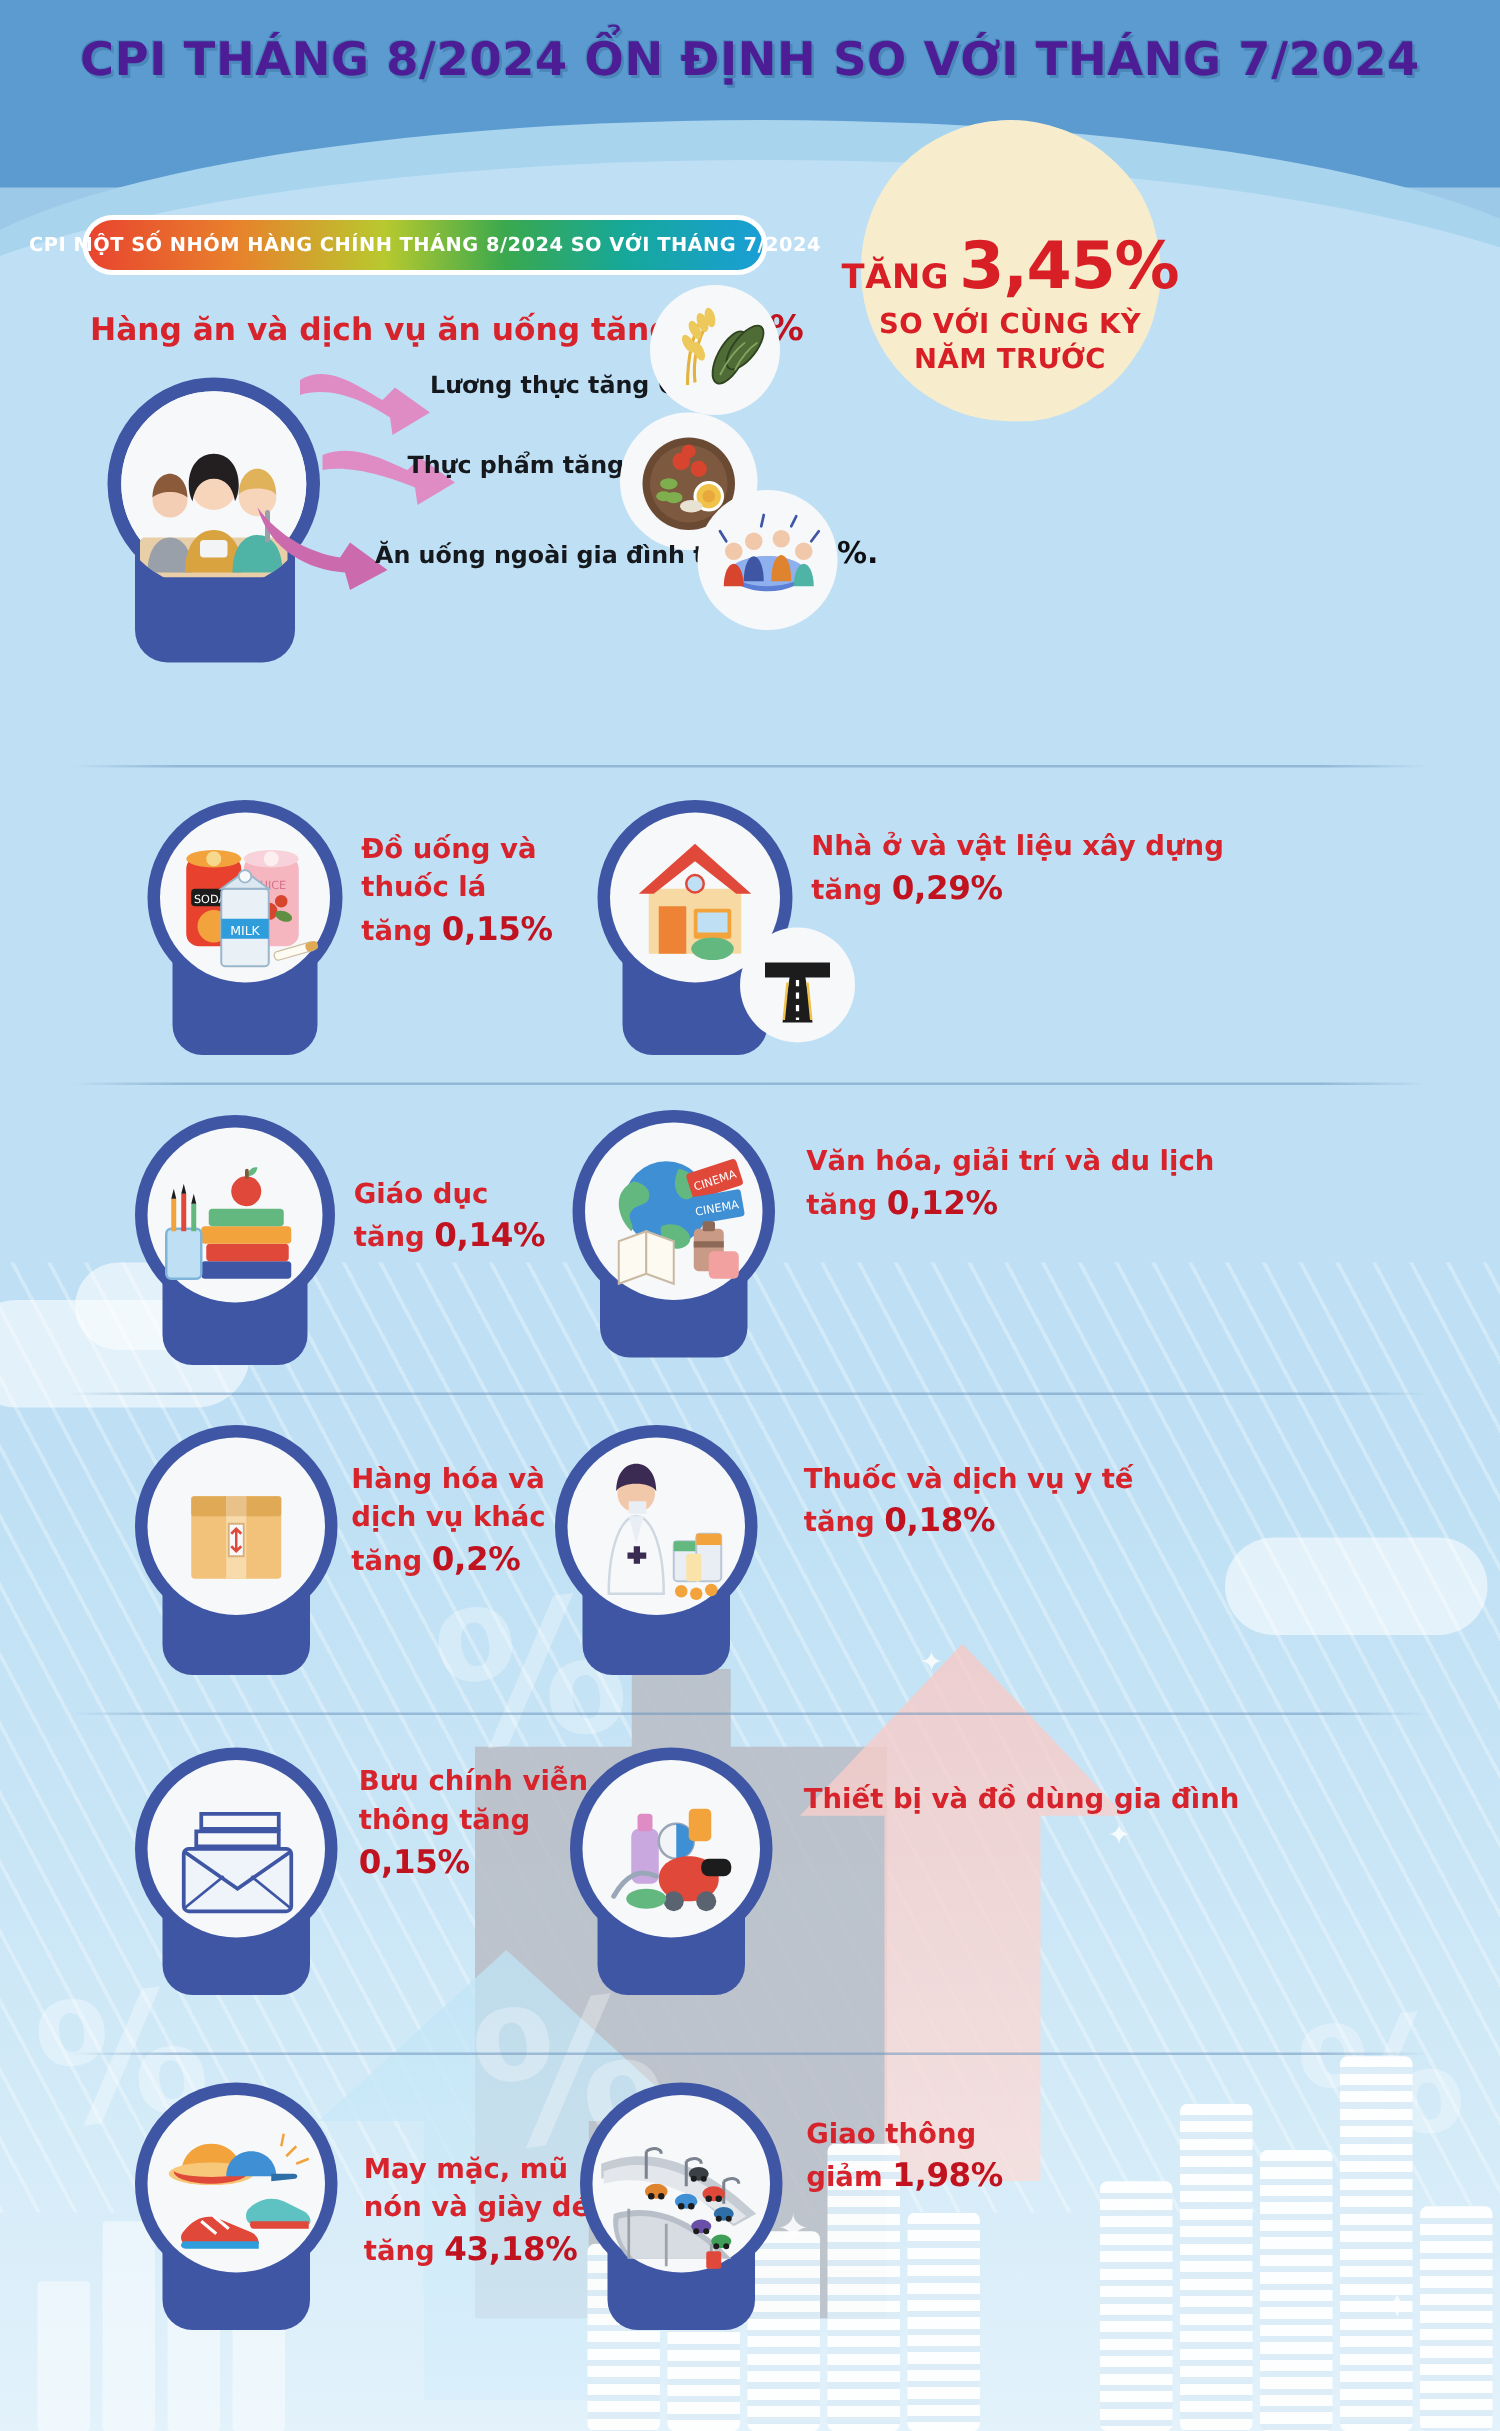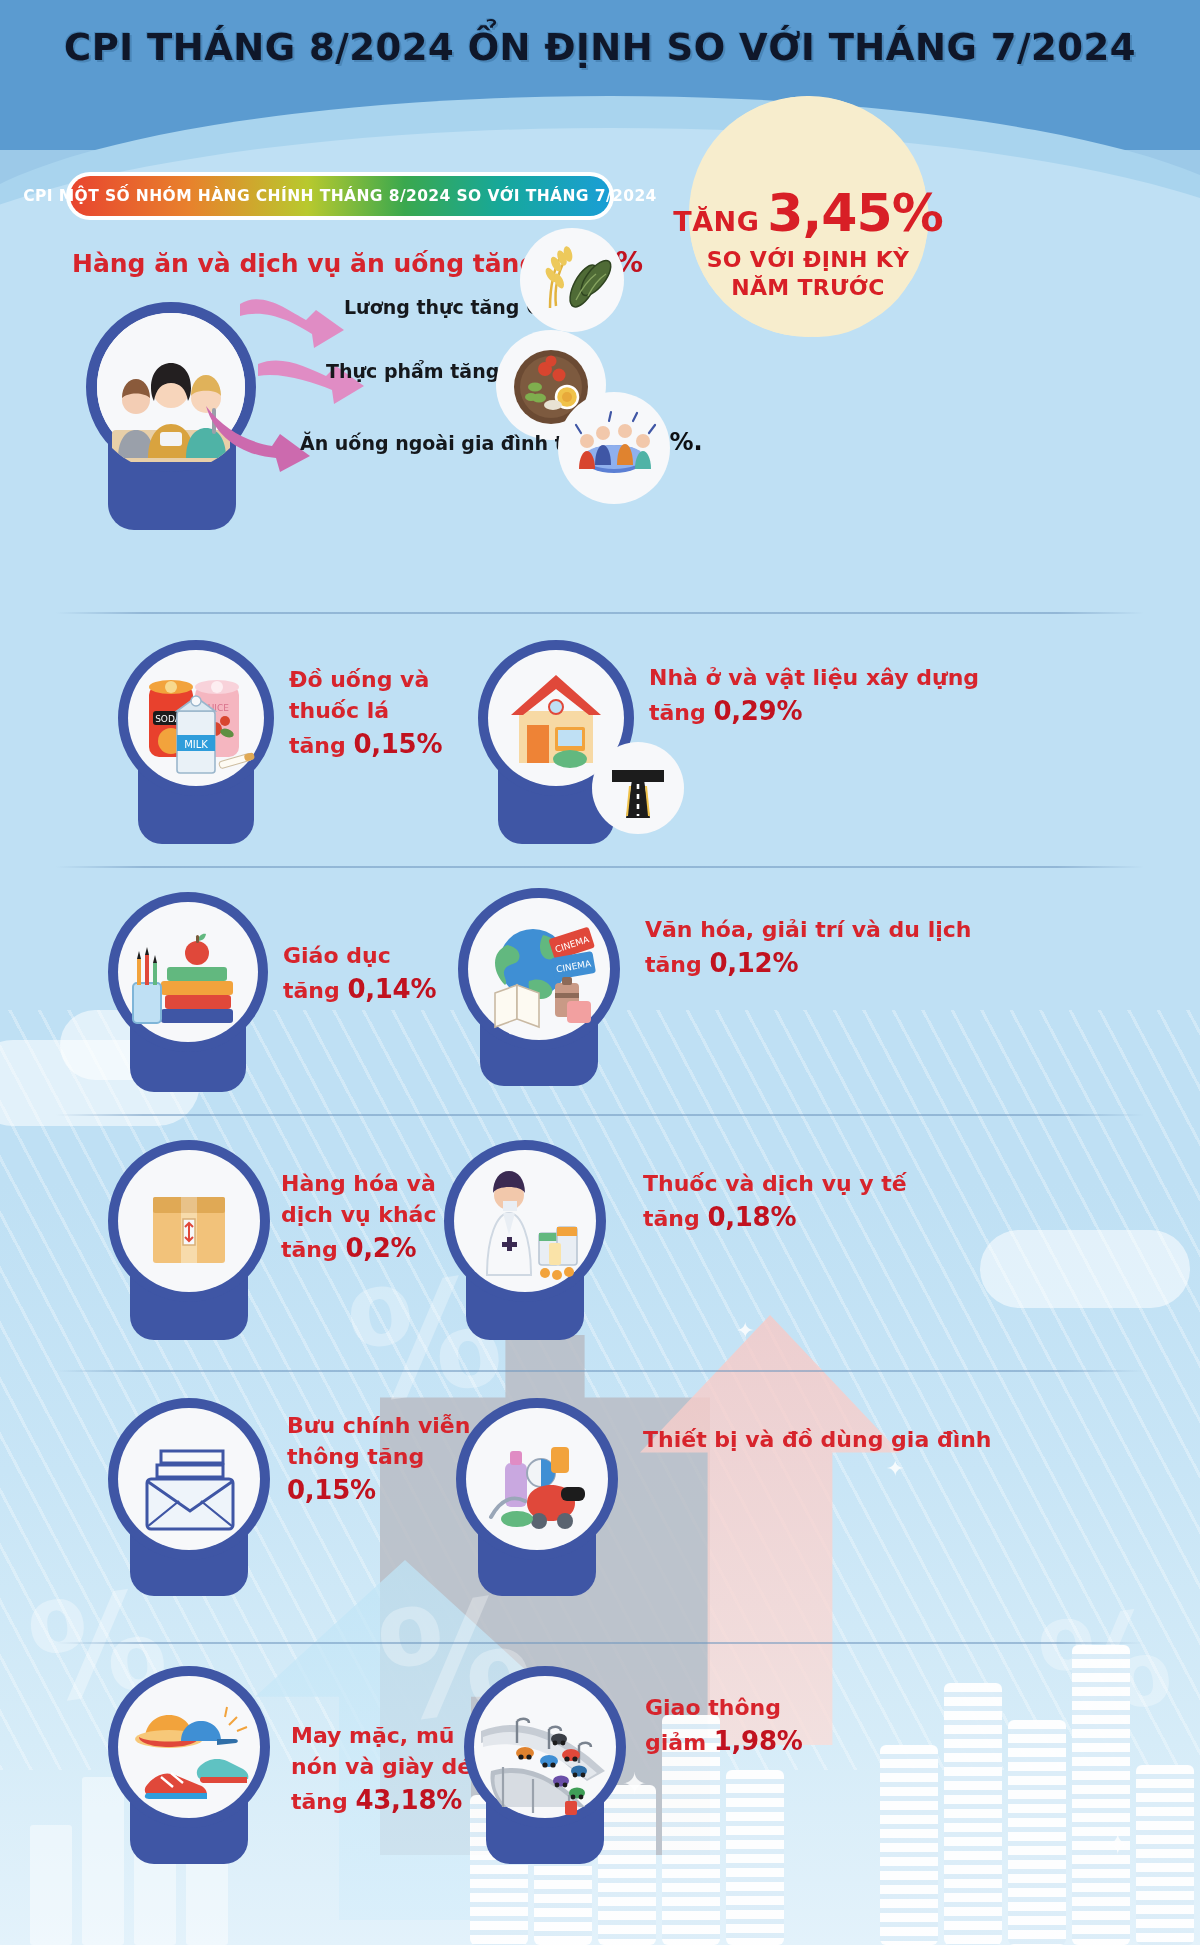--- a/index.html
+++ b/index.html
@@ -68,21 +68,21 @@
   }
   .cloud {
     position: absolute; background: rgba(255,255,255,0.55); border-radius: 999px;
   }
   .sparkle { position: absolute; color: #ffffff; font-size: 22px; opacity: .85; }
 
   
   .title {
     position: absolute; left: 0; top: 26px; width: 1200px;
     text-align: center; font-size: 37px; font-weight: 700;
-    letter-spacing: .5px; color: #0f172a;
+    letter-spacing: .5px; color: #4c1d95;
     text-shadow: 2px 2px 0 #4a86b8, -1px -1px 0 #4a86b8;
     font-family: "DejaVu Sans", sans-serif;
   }
 
   
   .badge-wrap { position: absolute; left: 688px; top: 98px; width: 240px; height: 240px; }
   .badge-burst { position: absolute; inset: 0; }
   .badge-burst span {
     position: absolute; left: 50%; top: 50%; width: 238px; height: 238px;
     margin: -119px 0 0 -119px; background: #f7edcd; border-radius: 46% 54% 50% 50% / 48% 46% 54% 52%;
@@ -217,21 +217,21 @@
     <span style="transform:rotate(22deg)"></span>
     <span style="transform:rotate(45deg)"></span>
     <span style="transform:rotate(67deg)"></span>
     <span style="transform:rotate(90deg)"></span>
   </div>
   <div class="badge-text">
     <div class="badge-l1">
       <span class="badge-tang">TĂNG</span>
       <span class="badge-num">3,45%</span>
     </div>
-    <div class="badge-l2">SO VỚI ĐỊNH KỲ</div>
+    <div class="badge-l2">SO VỚI CÙNG KỲ</div>
     <div class="badge-l3">NĂM TRƯỚC</div>
   </div>
 </div>
 
 <div class="pill">
   <div class="pill-inner">
     <span>CPI MỘT SỐ NHÓM HÀNG CHÍNH THÁNG 8/2024 SO VỚI THÁNG 7/2024</span>
   </div>
 </div>
 

